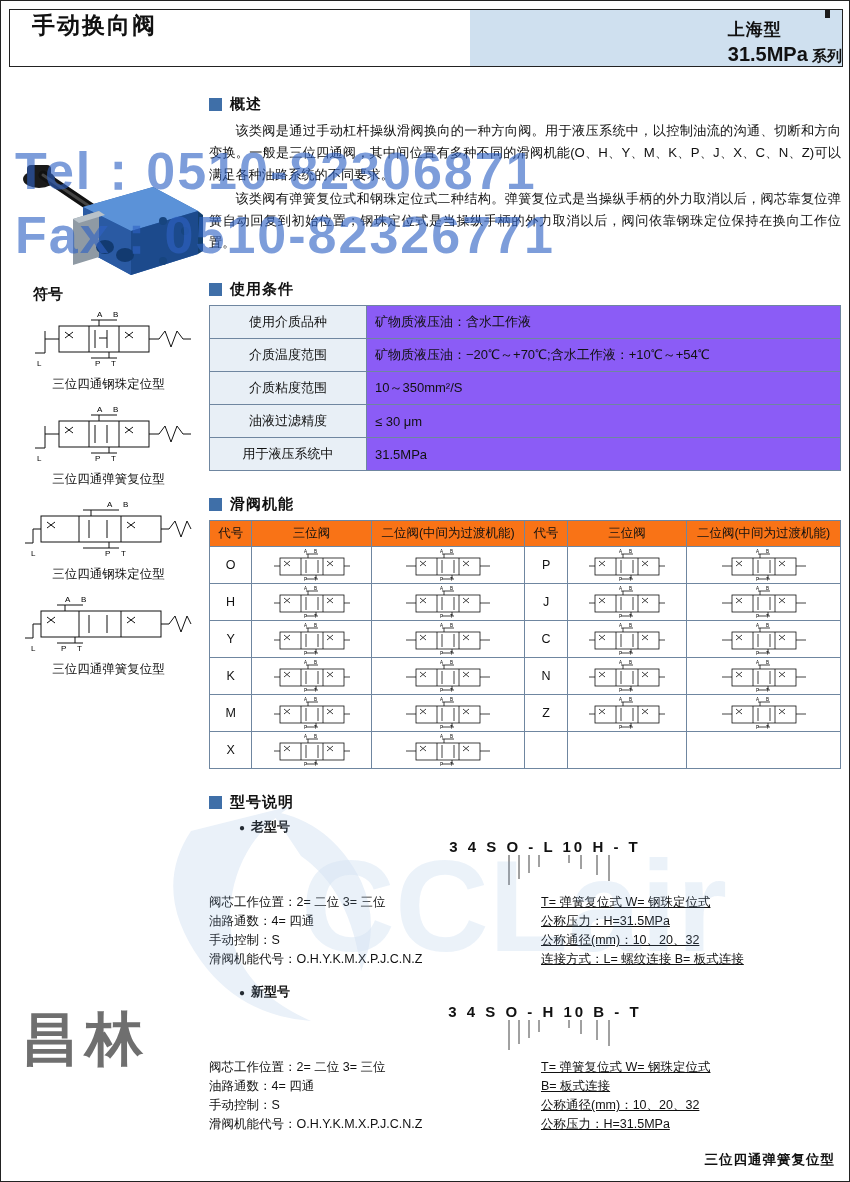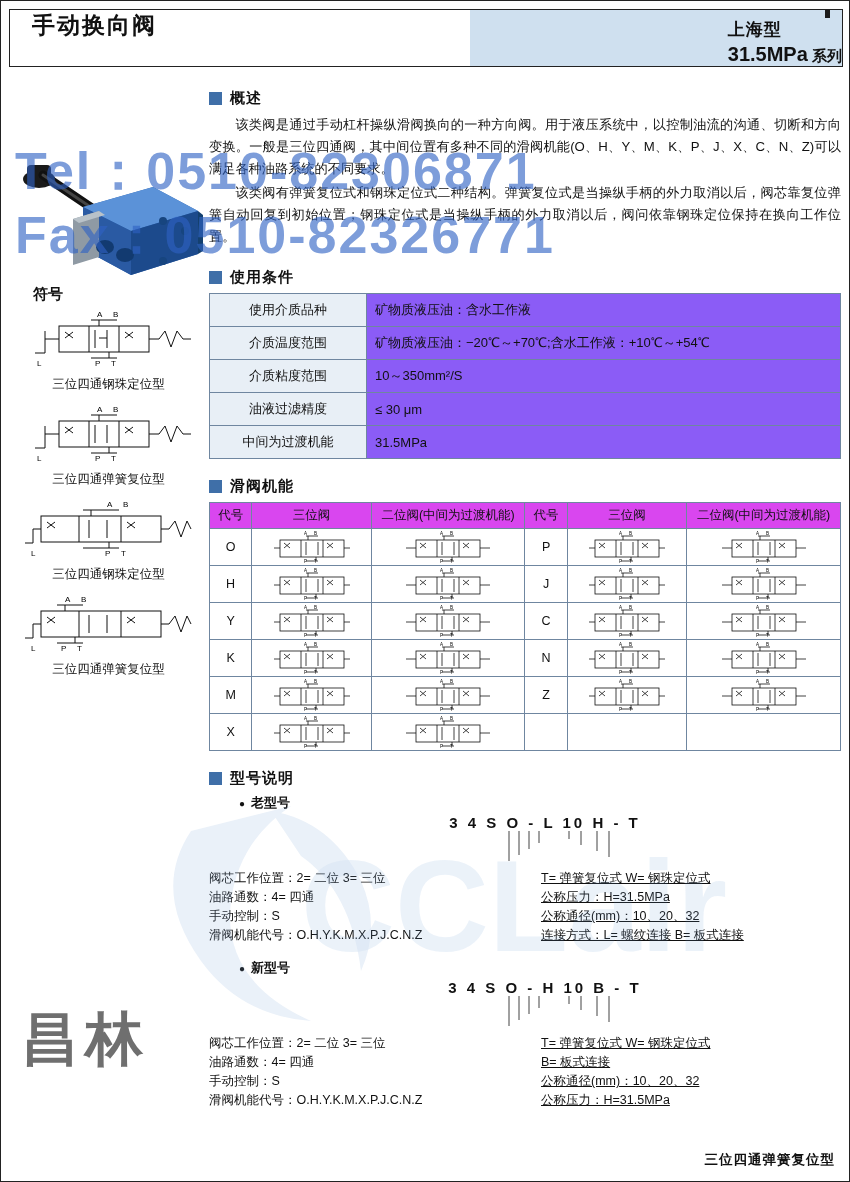--- a/index.html
+++ b/index.html
@@ -53,21 +53,21 @@
   .symbol-block{margin:0 0 2px 0;text-align:center;}
   .symbol-caption{
     font-size:12.5px;text-align:center;margin:2px 0 10px 0;color:#111;
   }
 
   
   .body{
     position:absolute;left:208px;top:84px;width:632px;
   }
   .sec-head{
-    display:flex;align-items:center;margin:4px 0 6px 0;
+    display:flex;align-items:center;margin:10px 0 6px 0;
   }
   .sec-mark{
     width:13px;height:13px;background:#3f6fa8;margin-right:8px;
     transform:skewX(-0deg);
   }
   .sec-title{font-size:15px;font-weight:bold;letter-spacing:1px;}
   .para{
     font-size:13.2px;line-height:22px;text-indent:2em;margin:0 0 2px 0;
     text-align:justify;
   }
@@ -80,21 +80,21 @@
     height:22px;
   }
   .cond-table td.k{
     width:140px;background:#e8eff6;text-align:center;
   }
   .cond-table td.v{background:#8b5cf6;}
   .sec-gap{height:14px;}
 
   .fn-table{border:1px solid #6f86a0;}
   .fn-table th{
-    border:1px solid #6f86a0;background:#d946ef;
+    border:1px solid #6f86a0;background:#f97316;
     font-size:12.5px;font-weight:normal;padding:4px 2px;
   }
   .fn-table td{
     border:1px solid #6f86a0;font-size:12.5px;text-align:center;
     height:36px;padding:0;
   }
   .fn-code{width:42px;font-size:13px;}
   .cellsvg{display:block;margin:0 auto;}
 
   
@@ -323,21 +323,21 @@
         </tr>
         <tr>
           <td class="k">介质粘度范围</td>
           <td class="v">10～350mm²/S</td>
         </tr>
         <tr>
           <td class="k">油液过滤精度</td>
           <td class="v">≤ 30 μm</td>
         </tr>
         <tr>
-          <td class="k">中间为过渡机能</td>
+          <td class="k">用于液压系统中</td>
           <td class="v">31.5MPa</td>
         </tr>
       </tbody>
     </table>
 
     <div class="sec-gap"></div>
 
     <div class="sec-head">
       <span class="sec-mark"></span>
       <span class="sec-title">滑阀机能</span>

